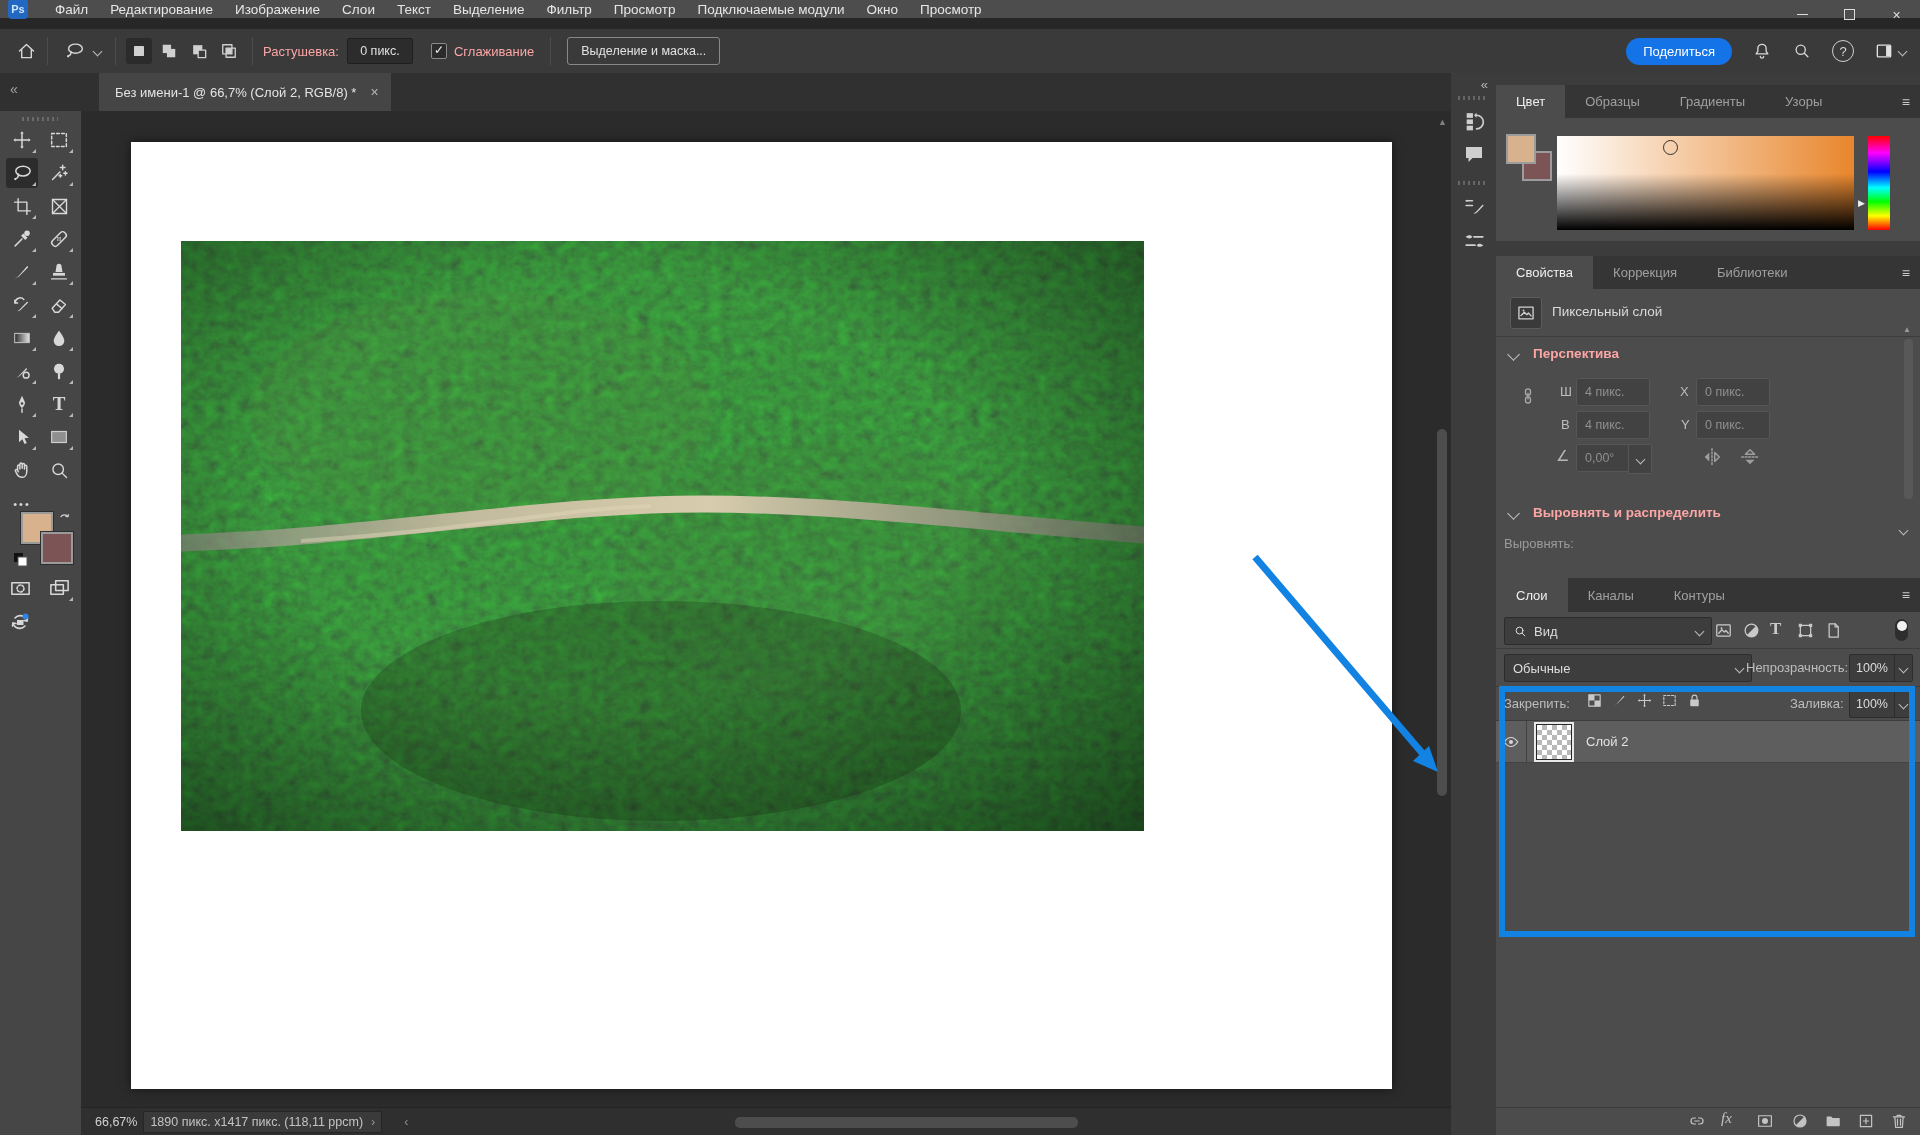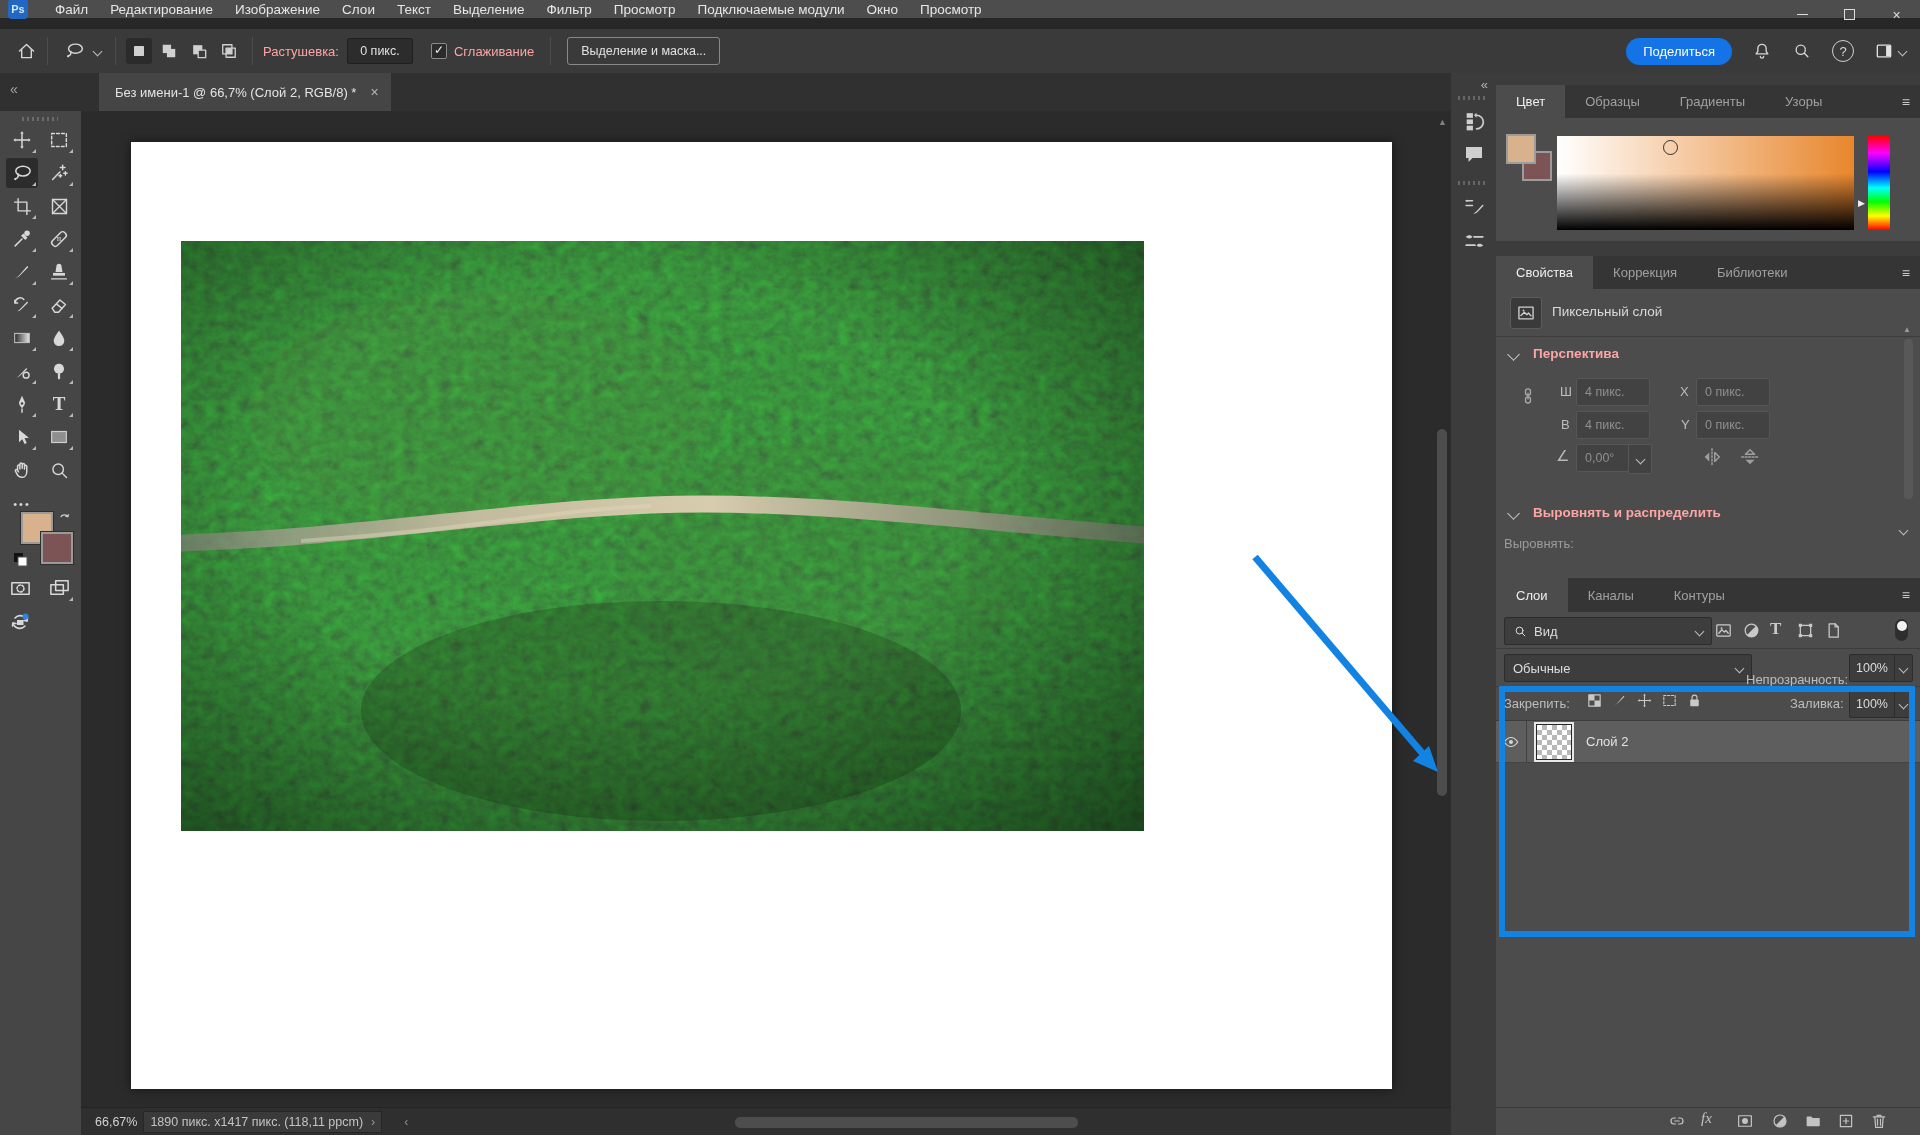--- a/index.html
+++ b/index.html
@@ -106,21 +106,21 @@
   .eyebox{width:30px;height:41px;display:flex;align-items:center;justify-content:center;border-right:1px solid #424242;color:#d6d6d6;}
   .thumb{width:34px;height:34px;margin-left:9px;border:1px solid #282828;position:relative;flex:none;}
   .checker{background-image:linear-gradient(45deg,#b8b8b8 25%,transparent 25%,transparent 75%,#b8b8b8 75%),
            linear-gradient(45deg,#b8b8b8 25%,#ffffff 25%,#ffffff 75%,#b8b8b8 75%);
            background-size:10px 10px;background-position:0 0,5px 5px;background-color:#fff;}
   .lname{margin-left:14px;font-size:13px;color:#e3e3e3;}
   .pill{position:absolute;width:13px;height:22px;border-radius:7px;background:#2e2e2e;}
   .pill .dot{position:absolute;left:1.5px;top:1.5px;width:10px;height:10px;border-radius:50%;background:#f2f2f2;}
   .lockicons{display:flex;gap:8px;color:#c9c9c9;align-items:center;}
   .bbar{position:absolute;left:0;bottom:0;width:424px;height:27px;border-top:1px solid #3a3a3a;background:#4c4c4c;color:#c3c3c3;}
-  .bbar .bico{position:absolute;top:4px;}
+  .bbar .bico{position:absolute;top:4px;margin-left:20px;}
 
   
   .anno-rect{position:absolute;left:1499px;top:686px;width:404px;height:239px;border:6px solid #1283e2;z-index:50;pointer-events:none;}
   .anno-arrow{position:absolute;left:81px;top:111px;z-index:50;pointer-events:none;}
 </style>
 </head>
 <body>
 
 <svg width="0" height="0" style="position:absolute">
   <defs>
@@ -800,21 +800,21 @@
         </div>
       <div class="pill" style="left:399px;top:7px">
           <div class="dot"></div>
         </div>
       <div class="abs" style="left:0;top:36px;width:424px;height:1px;background:#3c3c3c"></div>
 
       <div class="combo abs" style="left:8px;top:42px;width:230px">
         <span>Обычные</span>
         <span class="chev"></span>
       </div>
-      <span class="plabel abs" style="left:250px;top:60px">Непрозрачность:</span>
+      <span class="plabel abs" style="left:250px;top:48px">Непрозрачность:</span>
       <div class="valbox abs" style="left:353px;top:42px;width:62px">
         <span class="num">100%</span>
         <span class="dd">
             <span class="chev"></span>
           </span>
       </div>
       <div class="abs" style="left:0;top:74px;width:424px;height:1px;background:#3c3c3c"></div>
 
       <span class="plabel abs" style="left:8px;top:84px">Закрепить:</span>
       <div class="lockicons abs" style="left:90px;top:80px">

